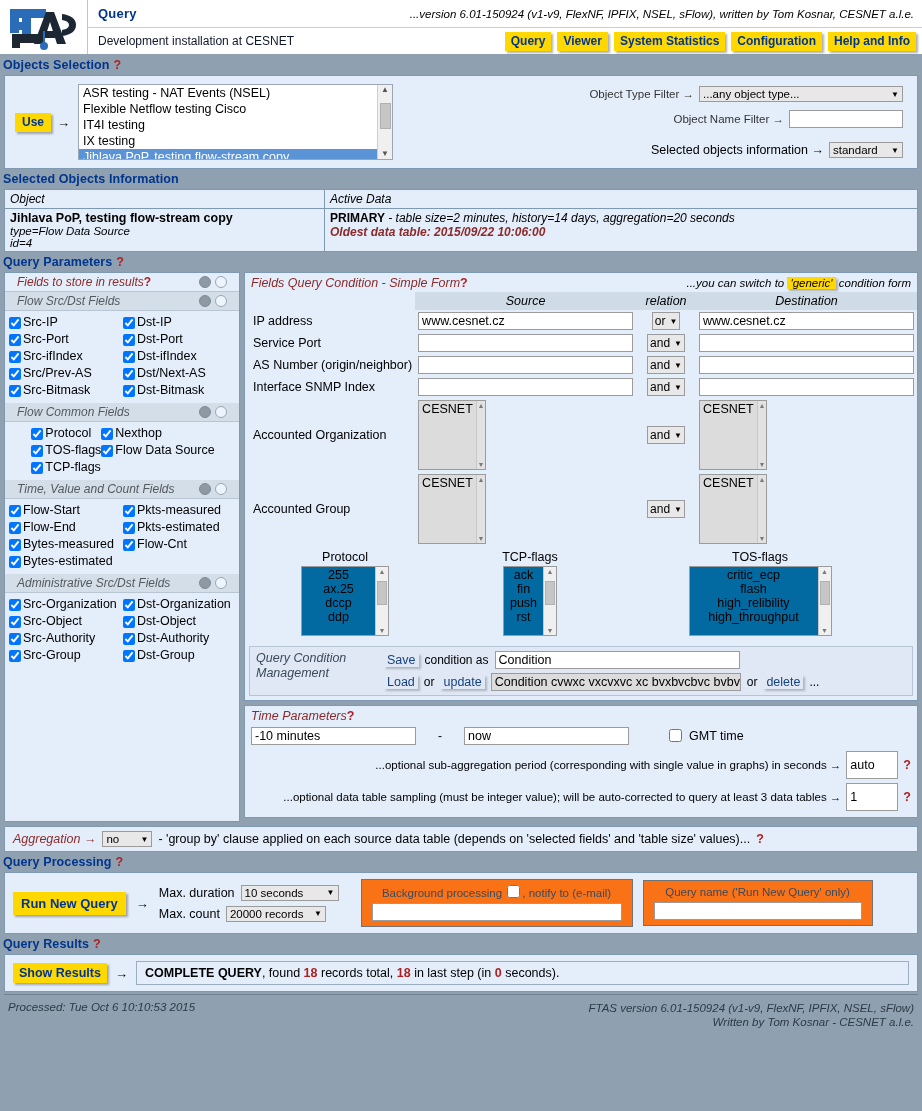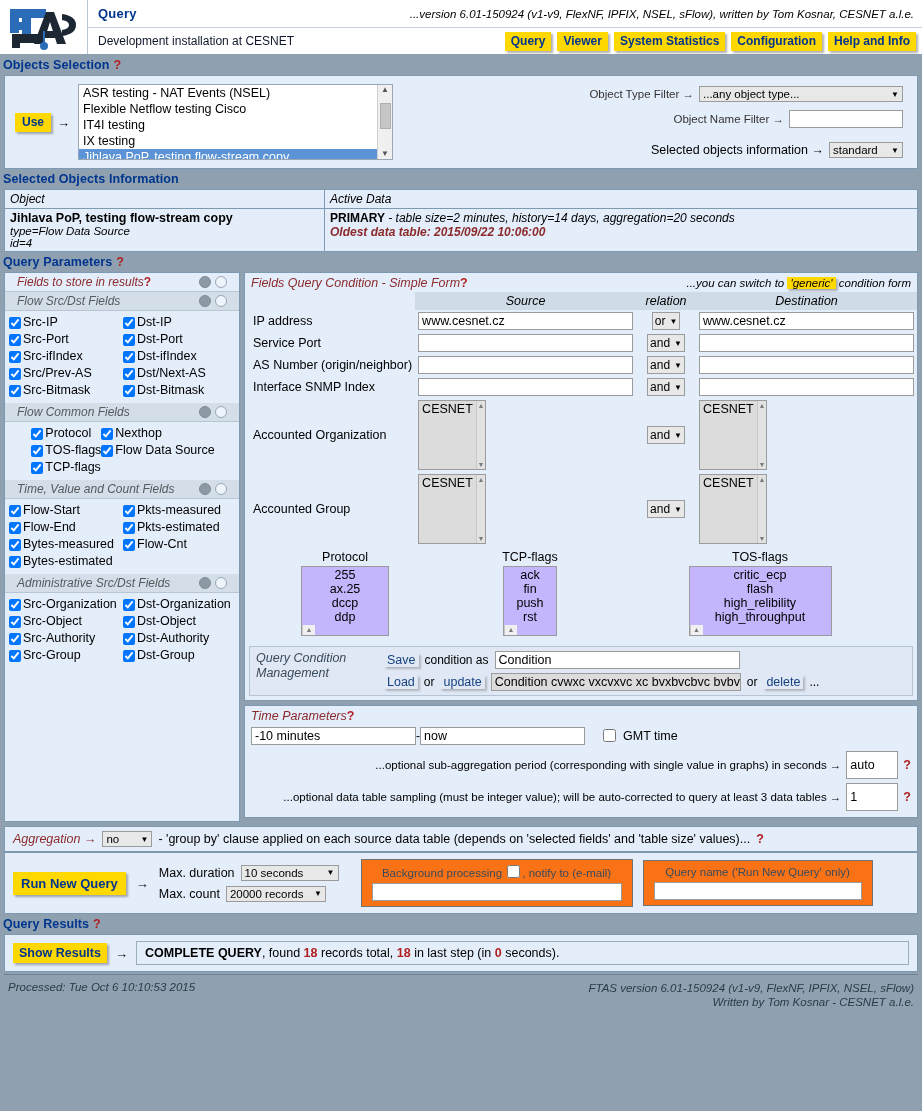--- a/index.html
+++ b/index.html
@@ -185,21 +185,21 @@
   .multi {
     width: 68px; height: 70px; background: #dcdcdc; border: 1px solid #9b9b9b;
     display: flex; font-size: 12.5px; overflow: hidden;
   }
   .multi .mitems { flex: 1; padding: 1px 3px; }
   .multi .mscroll {
     width: 13px; background: #e2e2e2; border-left: 1px solid #c8c8c8;
     display: flex; flex-direction: column; justify-content: space-between; align-items: center;
   }
   .multi .mscroll .ar { font-size: 7px; color: #7a7a7a; line-height: 9px; }
-  .multi.white { background: #c4b5fd; flex-direction: column; }
+  .multi.white { background: #0369a1; }
   .multi.white .mscroll { background: #f0f0f0; position: relative; }
   .multi .thumb2 { position:absolute; top:14px; left:1px; width:10px; height:24px; background:#c6c6c6; border:1px solid #b2b2b2;}
 
   .flagrow { display: flex; padding: 4px 0 6px 0; }
   .flagcol { text-align: center; }
   .flagcol .cap { font-size: 12.5px; margin-bottom: 2px; }
 
   
   .qcm {
     background: #dfe8f4; border-top: 1px solid #b6c5d4; margin: 4px 4px 4px 4px;
@@ -218,21 +218,21 @@
   .cond-name-inp { width: 245px; background:#fff; border:1px solid #9b9b9b; font-size:12.5px; padding:1px 3px;
                    font-family:"Liberation Sans", sans-serif; }
   .cond-sel {
     width: 250px; background:#dcdcdc; border:1px solid #9b9b9b; font-size:12.5px; padding:1px 3px;
     display:flex; align-items:center; justify-content:space-between; white-space: nowrap; overflow:hidden;
   }
 
   
   .tp-head { font-style: italic; color: #8b2b2b; font-size: 12.5px; padding: 3px 6px 1px 6px; }
   .tp-head .q { color: #b02020; font-weight: bold; font-style: normal; }
-  .tp-row1 { display: flex; align-items: center; gap: 0; padding: 2px 6px 4px 6px; }
+  .tp-row1 { display: flex; align-items: center; gap: 22px; padding: 2px 6px 4px 6px; }
   .tp-inp { width: 165px; background:#fff; border:1px solid #9b9b9b; font-size:12.5px; padding:1px 3px;
             font-family:"Liberation Sans", sans-serif;}
   .gmt { display: flex; align-items: center; gap: 4px; margin-left: 14px; font-size: 12.5px; }
   .tp-opt { display: flex; align-items: center; justify-content: flex-end; gap: 5px; padding: 2px 6px; font-size: 11.5px; }
   .tp-small { width: 52px; background:#fff; border:1px solid #9b9b9b; font-size:12.5px; padding:6px 3px;
               font-family:"Liberation Sans", sans-serif;}
   .qmark { color: #b02020; font-weight: bold; font-size: 12.5px; }
 
   
   .aggbar {
@@ -782,20 +782,23 @@
   <div class="aggbar">
     <span class="lead">Aggregation →</span>
     <span class="sel-ctl" style="width:50px">
       <span>no</span>
       <span class="caret">▼</span>
     </span>
     <span>- 'group by' clause applied on each source data table (depends on 'selected fields' and 'table size' values)...</span>
     <span class="qmark">?</span>
   </div>
 
+  <div class="sec-head">
+    <span>Query Processing</span><span class="q">?</span>
+  </div>
   <div class="panel">
     <div class="qproc">
       <button class="runbtn">Run New Query</button>
       <span class="arrow">→</span>
       <div class="maxcol">
         <div class="maxrow">
           <span>Max. duration</span>
           <span class="sel-ctl" style="width:98px">
             <span>10 seconds</span>
             <span class="caret">▼</span>

